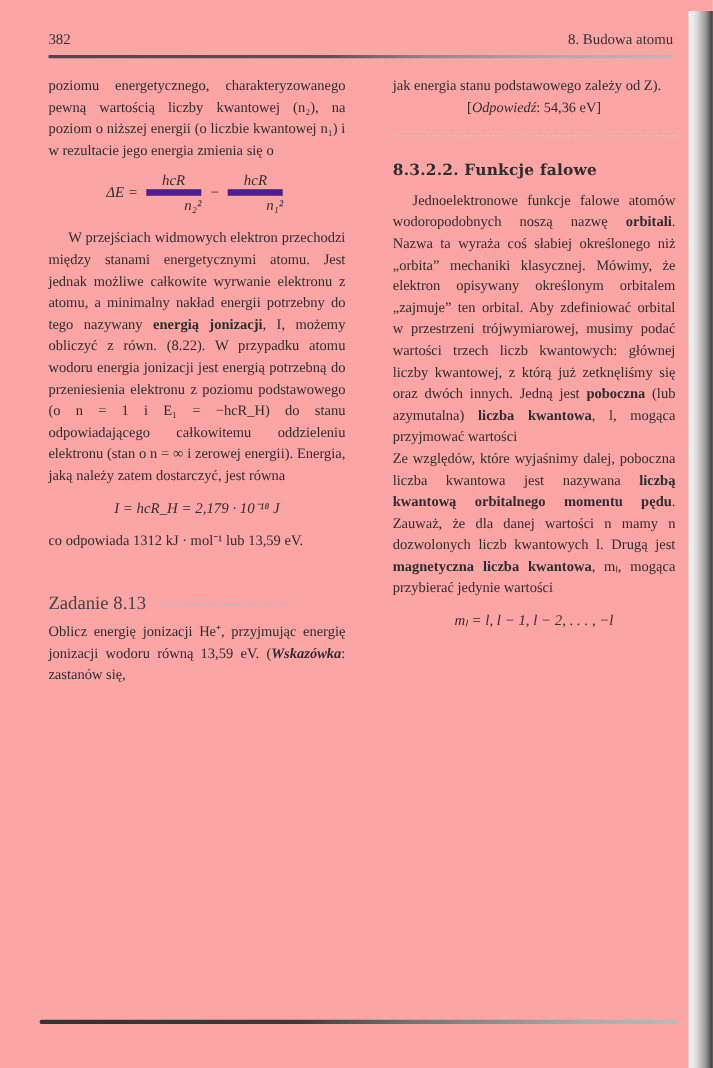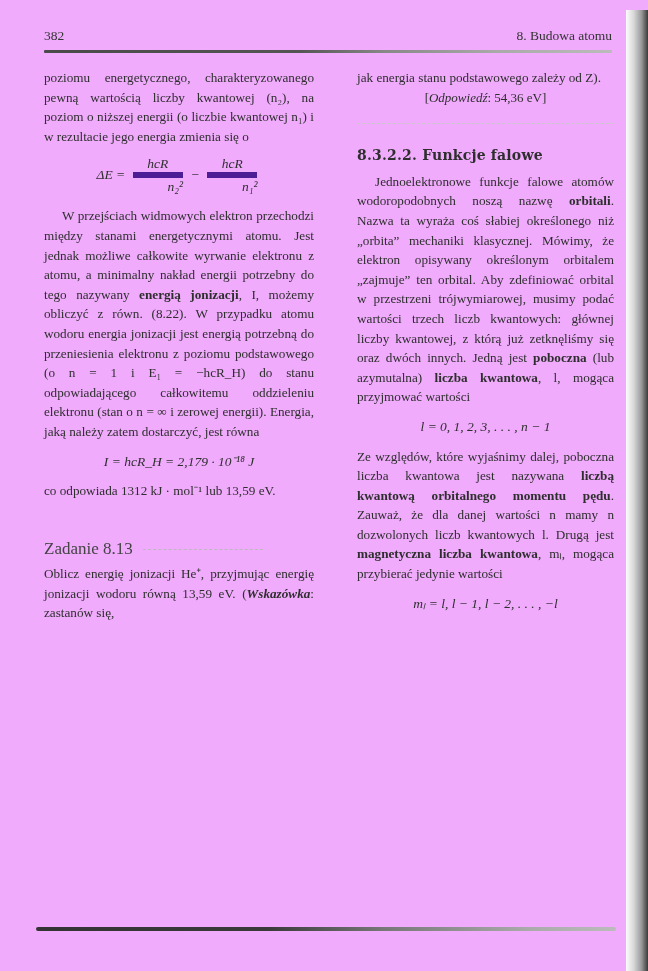--- a/index.html
+++ b/index.html
@@ -5,21 +5,21 @@
   html, body { margin: 0; padding: 0; }
   body {
     width: 648px; height: 971px; overflow: hidden;
     background: #ffffff;
     font-family: "DejaVu Serif", "Liberation Serif", serif;
     color: #2a2a2a;
     position: relative;
   }
   .page {
     position: absolute; left: 0; top: 0; width: 648px; height: 971px;
-    background: #f0abfc;
+    background: #fca5a5;
   }
   .edge-shadow {
     position: absolute; right: 0; top: 10px; width: 22px; height: 961px;
     background: linear-gradient(to right, #fdfdfd 0%, #d8d8d8 35%, #9a9a9a 70%, #3a3a3a 100%);
   }
   .header {
     position: absolute; left: 44px; top: 28px; width: 568px; height: 20px;
     font-family: "Liberation Serif", serif; font-size: 13.5px; color: #333;
   }
   .header .pno { position: absolute; left: 0; top: 0; }
@@ -111,21 +111,20 @@
 
   <div class="col right">
     <p>jak energia stanu podstawowego zależy od Z).</p>
     <p class="answer"><span>[</span><span class="i">Odpowiedź</span><span>: 54,36 eV]</span></p>
     <div class="answer-rule"></div>
 
     <div class="sec-title">8.3.2.2. Funkcje falowe</div>
 
     <p class="indent"><span>Jednoelektronowe funkcje falowe atomów wodoropodobnych noszą nazwę </span><span class="b">orbitali</span><span>. Nazwa ta wyraża coś słabiej określonego niż „orbita” mechaniki klasycznej. Mówimy, że elektron opisywany określonym orbitalem „zajmuje” ten orbital. Aby zdefiniować orbital w przestrzeni trójwymiarowej, musimy podać wartości trzech liczb kwantowych: głównej liczby kwantowej, z którą już zetknęliśmy się oraz dwóch innych. Jedną jest </span><span class="b">poboczna</span><span> (lub azymutalna) </span><span class="b">liczba kwantowa</span><span>, l, mogąca przyjmować wartości</span></p>
 
-    <div class="eq">l = 0, 1, 2, 3, . . . , n − 1</div>
 
     <p><span>Ze względów, które wyjaśnimy dalej, poboczna liczba kwantowa jest nazywana </span><span class="b">liczbą kwantową orbitalnego momentu pędu</span><span>. Zauważ, że dla danej wartości n mamy n dozwolonych liczb kwantowych l. Drugą jest </span><span class="b">magnetyczna liczba kwantowa</span><span>, mₗ, mogąca przybierać jedynie wartości</span></p>
 
     <div class="eq">mₗ = l, l − 1, l − 2, . . . , −l</div>
 
   </div>
 
   <div class="rule-bottom"></div>
 </div>
 

